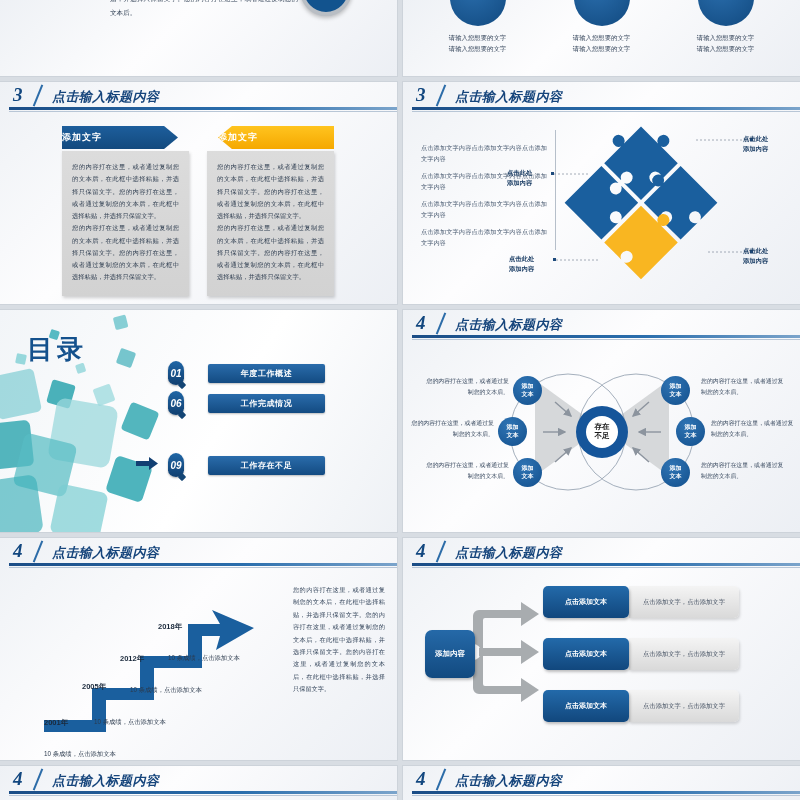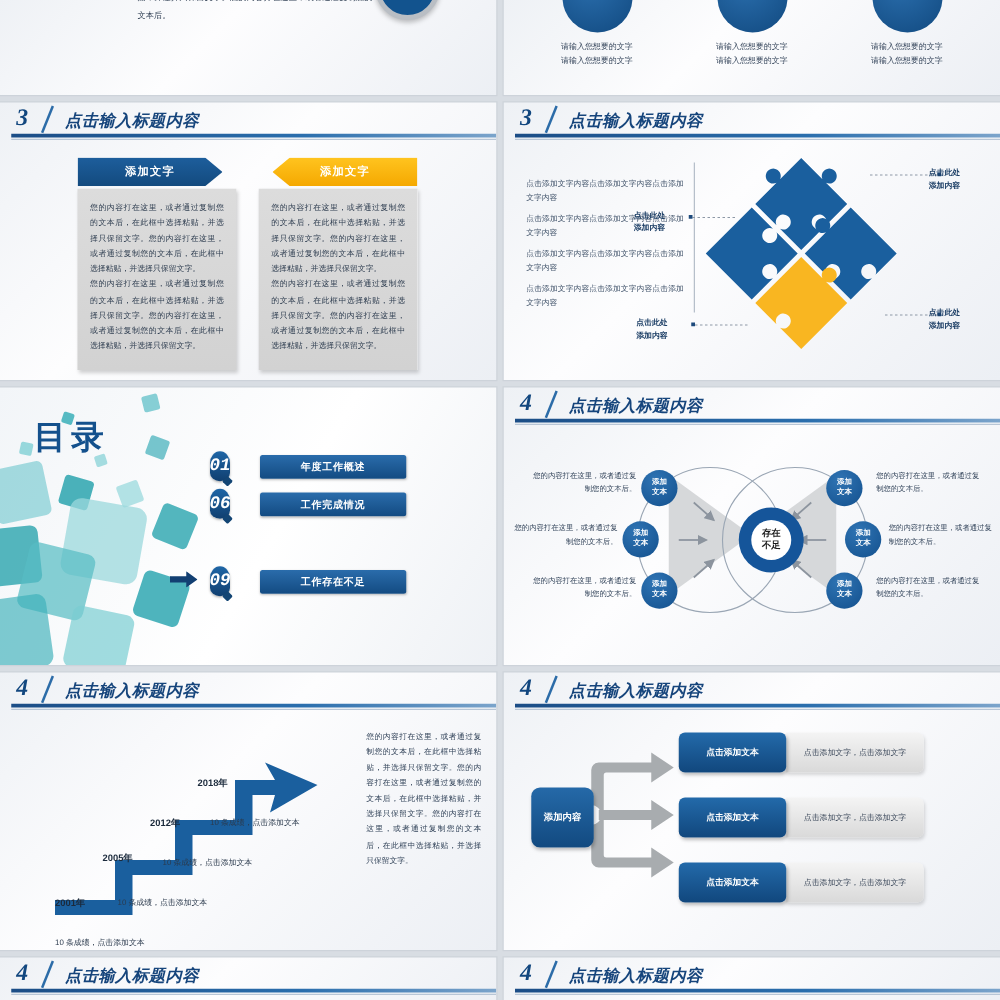--- a/index.html
+++ b/index.html
@@ -76,21 +76,21 @@
   .card .panel {
     background:linear-gradient(180deg,#dcdcdc,#d2d2d2);
     padding:10px 10px 12px; min-height:130px;
     box-shadow:1px 2px 3px rgba(0,0,0,.18);
   }
   .card .panel p {
     font-size:6.3px; line-height:1.95; color:#2d3c4f; text-align:justify;
   }
   .banner {
     position:relative; height:23px; margin-bottom:2px;
-    display:flex; align-items:center; justify-content:center;
+    display:flex; align-items:center; 
     color:#fff; font-size:9px; font-weight:bold; letter-spacing:1px;
   }
   .banner.blue {
     background:linear-gradient(180deg,#1d5e9c,#134a7e);
     clip-path:polygon(0 0, 88% 0, 100% 50%, 88% 100%, 0 100%);
     width:116px;
   }
   .banner.yellow {
     background:linear-gradient(180deg,#ffc41f,#f5a800);
     clip-path:polygon(12% 0, 100% 0, 100% 100%, 12% 100%, 0 50%);
@@ -102,23 +102,23 @@
   .pz-text p { font-size:6.2px; line-height:1.85; color:#43556c; margin-bottom:5px; text-align:justify;}
   .pz-div { position:absolute; left:152px; top:48px; width:1px; height:120px; background:#b6bfca; }
   .cal { position:absolute; font-size:6.3px; line-height:1.6; color:#1d3f66; font-weight:bold; }
 
   
   .toc-title { position:absolute; left:27px; top:22px; font-size:26px; color:#14518d; letter-spacing:4px; font-weight:bold;}
   .toc-row { position:absolute; left:168px; height:22px; display:flex; align-items:center; }
   .toc-badge {
     width:16px; height:24px; background:linear-gradient(180deg,#1f66a6,#103f70);
     border-radius:12px 12px 12px 12px/14px 14px 10px 10px;
-    color:#fff; font-size:14px; font-weight:bold; font-style:italic;
+    color:#fff; font-size:10px; font-weight:bold; font-style:italic;
     display:flex; align-items:center; justify-content:center;
-    position:relative; flex:none; box-shadow:0 1px 2px rgba(0,0,0,.3);font-family:Liberation Mono, monospace;
+    position:relative; flex:none; box-shadow:0 1px 2px rgba(0,0,0,.3);
   }
   .toc-badge:after{content:"";position:absolute;bottom:-3px;left:11px;width:6px;height:6px;background:#134574;transform:rotate(45deg);border-radius:1px;}
   .toc-bar {
     margin-left:24px; width:117px; height:19px;
     background:linear-gradient(180deg,#2569a8,#13498028 0%,#1b5895);
     background:linear-gradient(180deg,#2a6cab,#134b82);
     border-radius:2px; color:#fff; font-size:8px; font-weight:bold;
     display:flex; align-items:center; justify-content:center; letter-spacing:.6px;
     box-shadow:0 1px 2px rgba(0,0,0,.25);
   }
@@ -330,21 +330,21 @@
         <path d="M258,122 L236,122"></path>
         <path d="M246,152 L230,138"></path>
       </g>
       <defs>
         <marker id="ah" markerWidth="6" markerHeight="6" refX="5" refY="3" orient="auto">
           <path d="M0,0 L6,3 L0,6 Z" fill="#8c949e"></path>
         </marker>
       </defs>
     </svg>
 
-    <div class="vn-center" style="left:188px; top:96px;">
+    <div class="vn-center" style="left:173px; top:96px;">
       <i>存在<br>不足</i>
     </div>
 
     <div class="vn-node" style="left:110px; top:66px;">添加<br>文本</div>
     <div class="vn-node" style="left:95px;  top:107px;">添加<br>文本</div>
     <div class="vn-node" style="left:110px; top:148px;">添加<br>文本</div>
     <div class="vn-node" style="left:258px; top:66px;">添加<br>文本</div>
     <div class="vn-node" style="left:273px; top:107px;">添加<br>文本</div>
     <div class="vn-node" style="left:258px; top:148px;">添加<br>文本</div>
 

